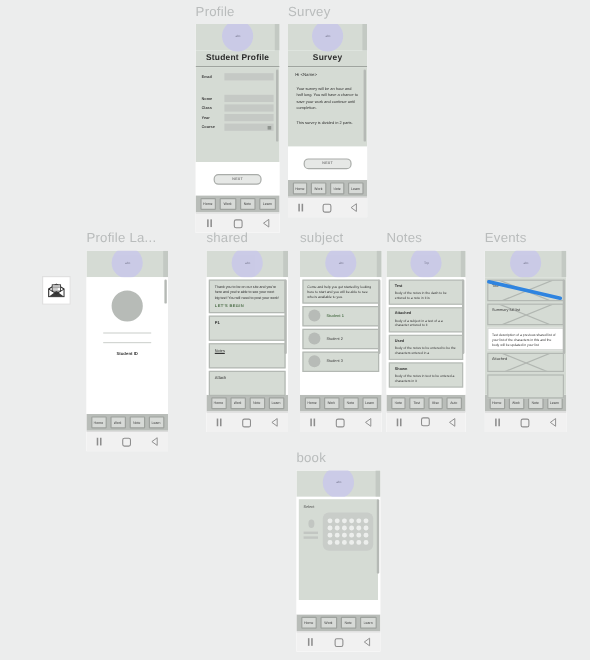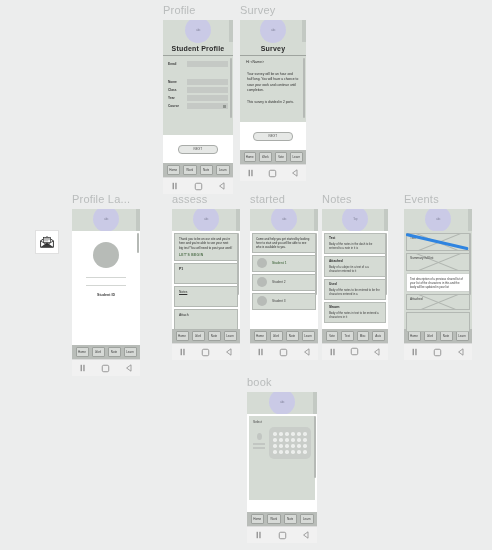--- a/index.html
+++ b/index.html
@@ -603,21 +603,21 @@
             <rect x="1.4" y="1.4" width="7.2" height="7.2" rx="1.6" fill="none" stroke="#8d8d8d" stroke-width="1"></rect>
           </svg>
         <svg class="nav-ico" width="8" height="8" viewBox="0 0 10 10">
             <path d="M7.5 1 L2 5 L7.5 9 Z" fill="none" stroke="#8d8d8d" stroke-width="1"></path>
           </svg>
       </div>
     </div>
   </div>
 
   <div class="frame" style="left:172px; top:193px; width:70px;">
-    <div class="frame-title">assess</div>
+    <div class="frame-title">shared</div>
     <div class="device" style="width:68px;">
 
       <div class="statusbar">
         <div class="status-badge">
           <span>abc</span>
         </div>
         <div class="status-strip"></div>
       </div>
 
       <div style="background:#ffffff; height:96px; padding:2px 2px 0 2px; position:relative;">
@@ -661,21 +661,21 @@
             <rect x="1.4" y="1.4" width="7.2" height="7.2" rx="1.6" fill="none" stroke="#8d8d8d" stroke-width="1"></rect>
           </svg>
         <svg class="nav-ico" width="8" height="8" viewBox="0 0 10 10">
             <path d="M7.5 1 L2 5 L7.5 9 Z" fill="none" stroke="#8d8d8d" stroke-width="1"></path>
           </svg>
       </div>
     </div>
   </div>
 
   <div class="frame" style="left:250px; top:193px; width:70px;">
-    <div class="frame-title">started</div>
+    <div class="frame-title">subject</div>
     <div class="device" style="width:68px;">
 
       <div class="statusbar">
         <div class="status-badge">
           <span>abc</span>
         </div>
         <div class="status-strip"></div>
       </div>
 
       <div style="background:#ffffff; height:96px; padding:2px 2px 0 2px; position:relative;">

